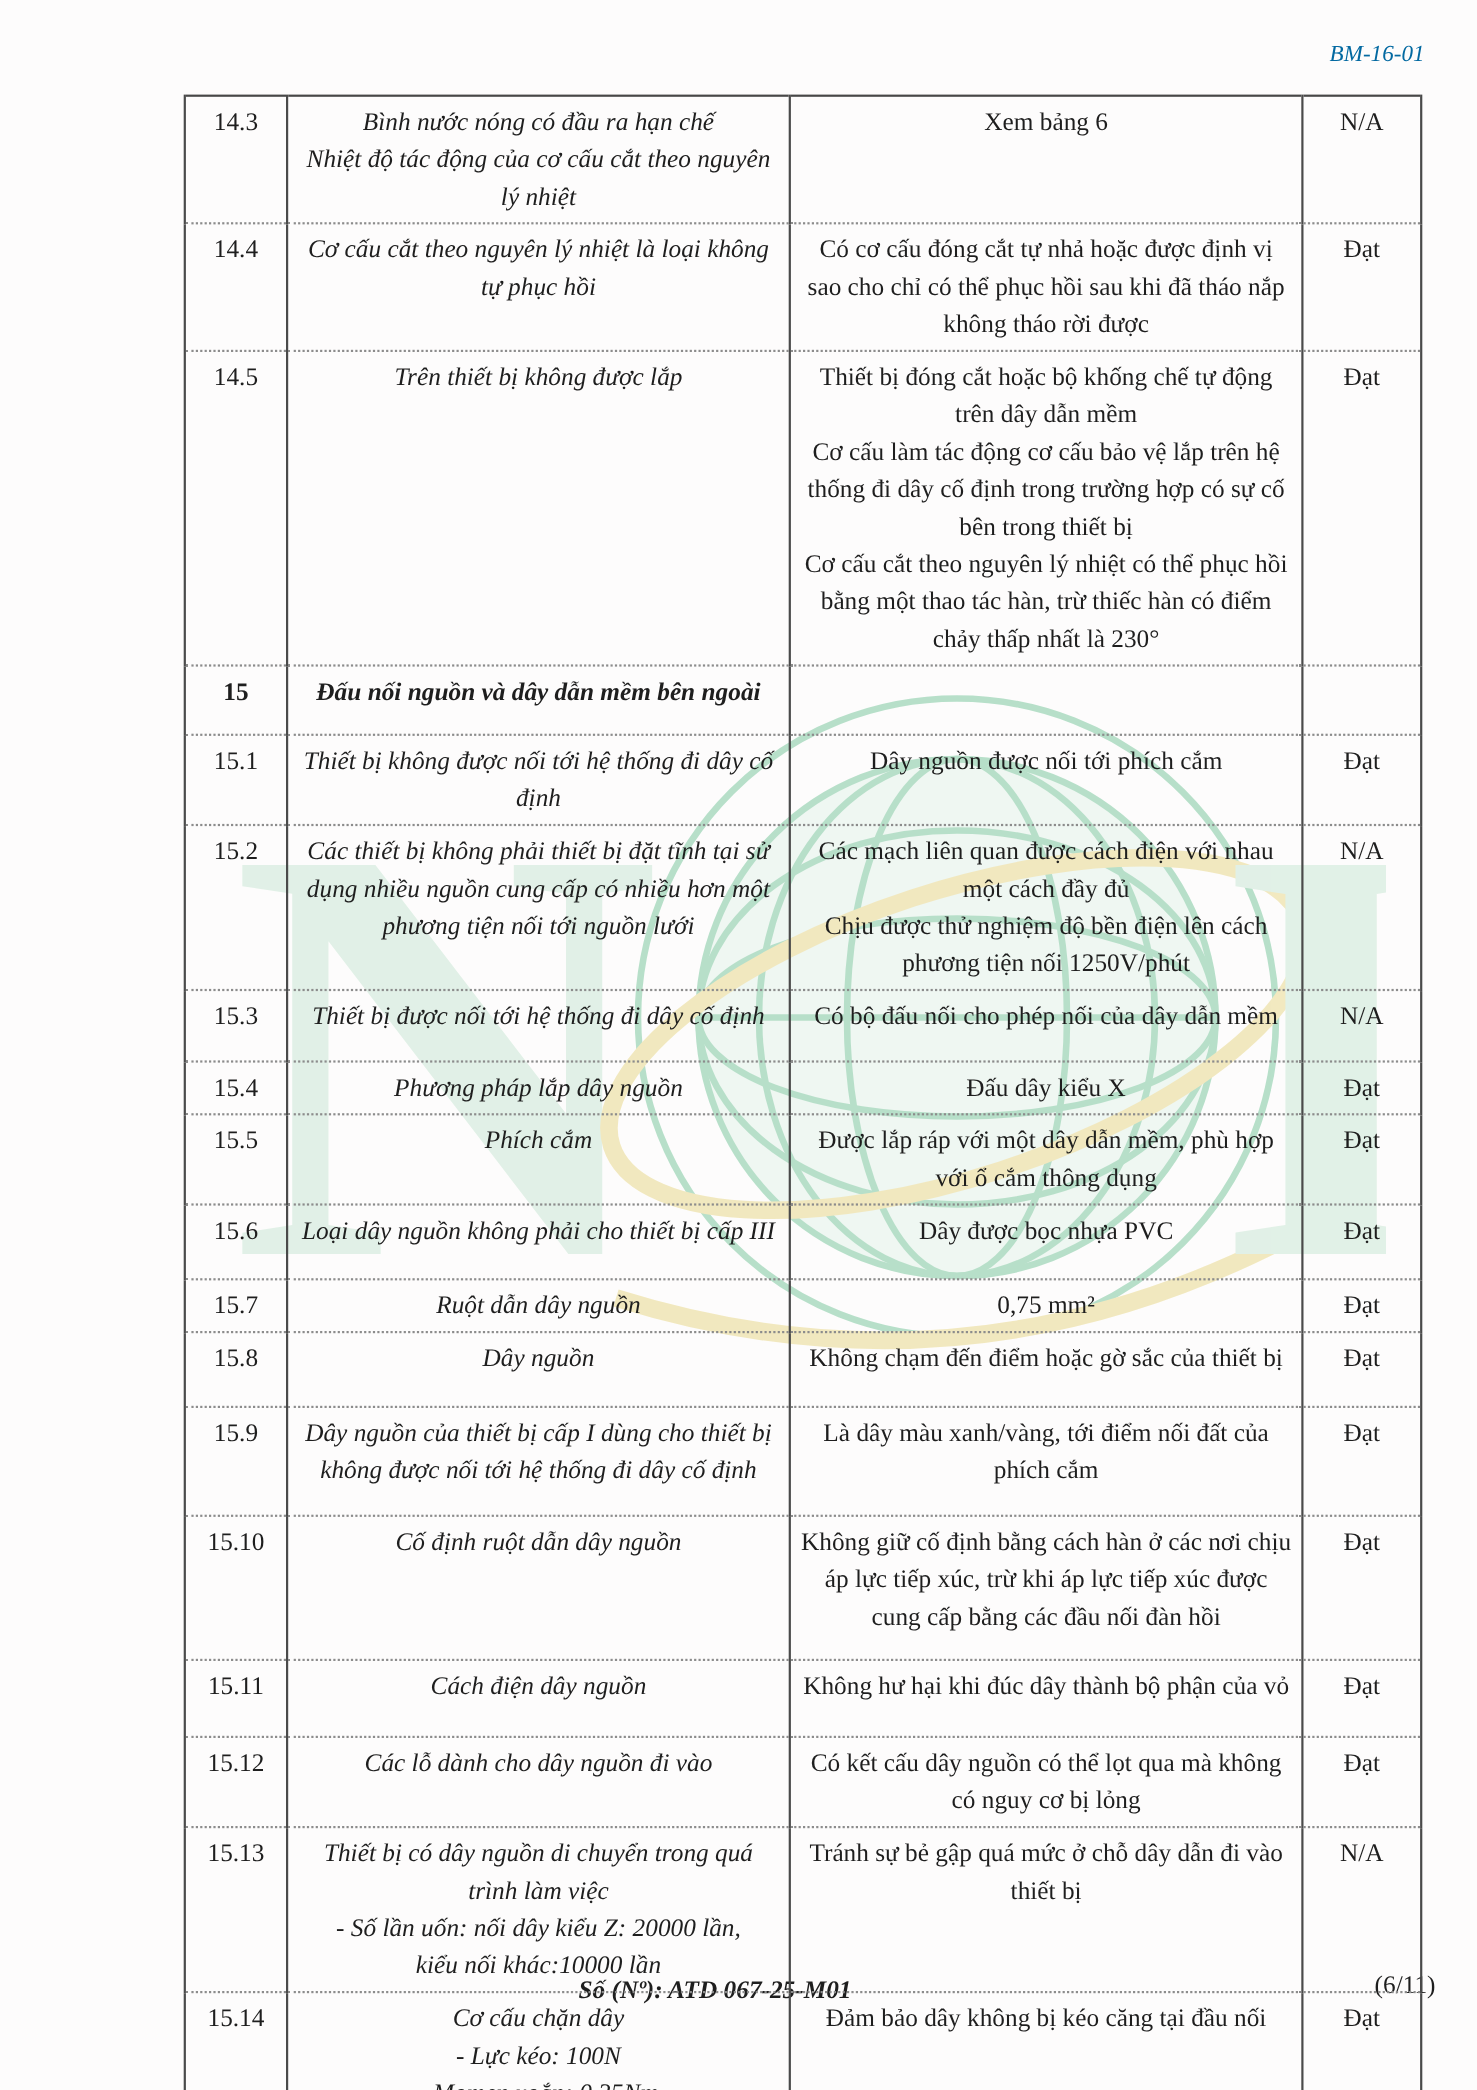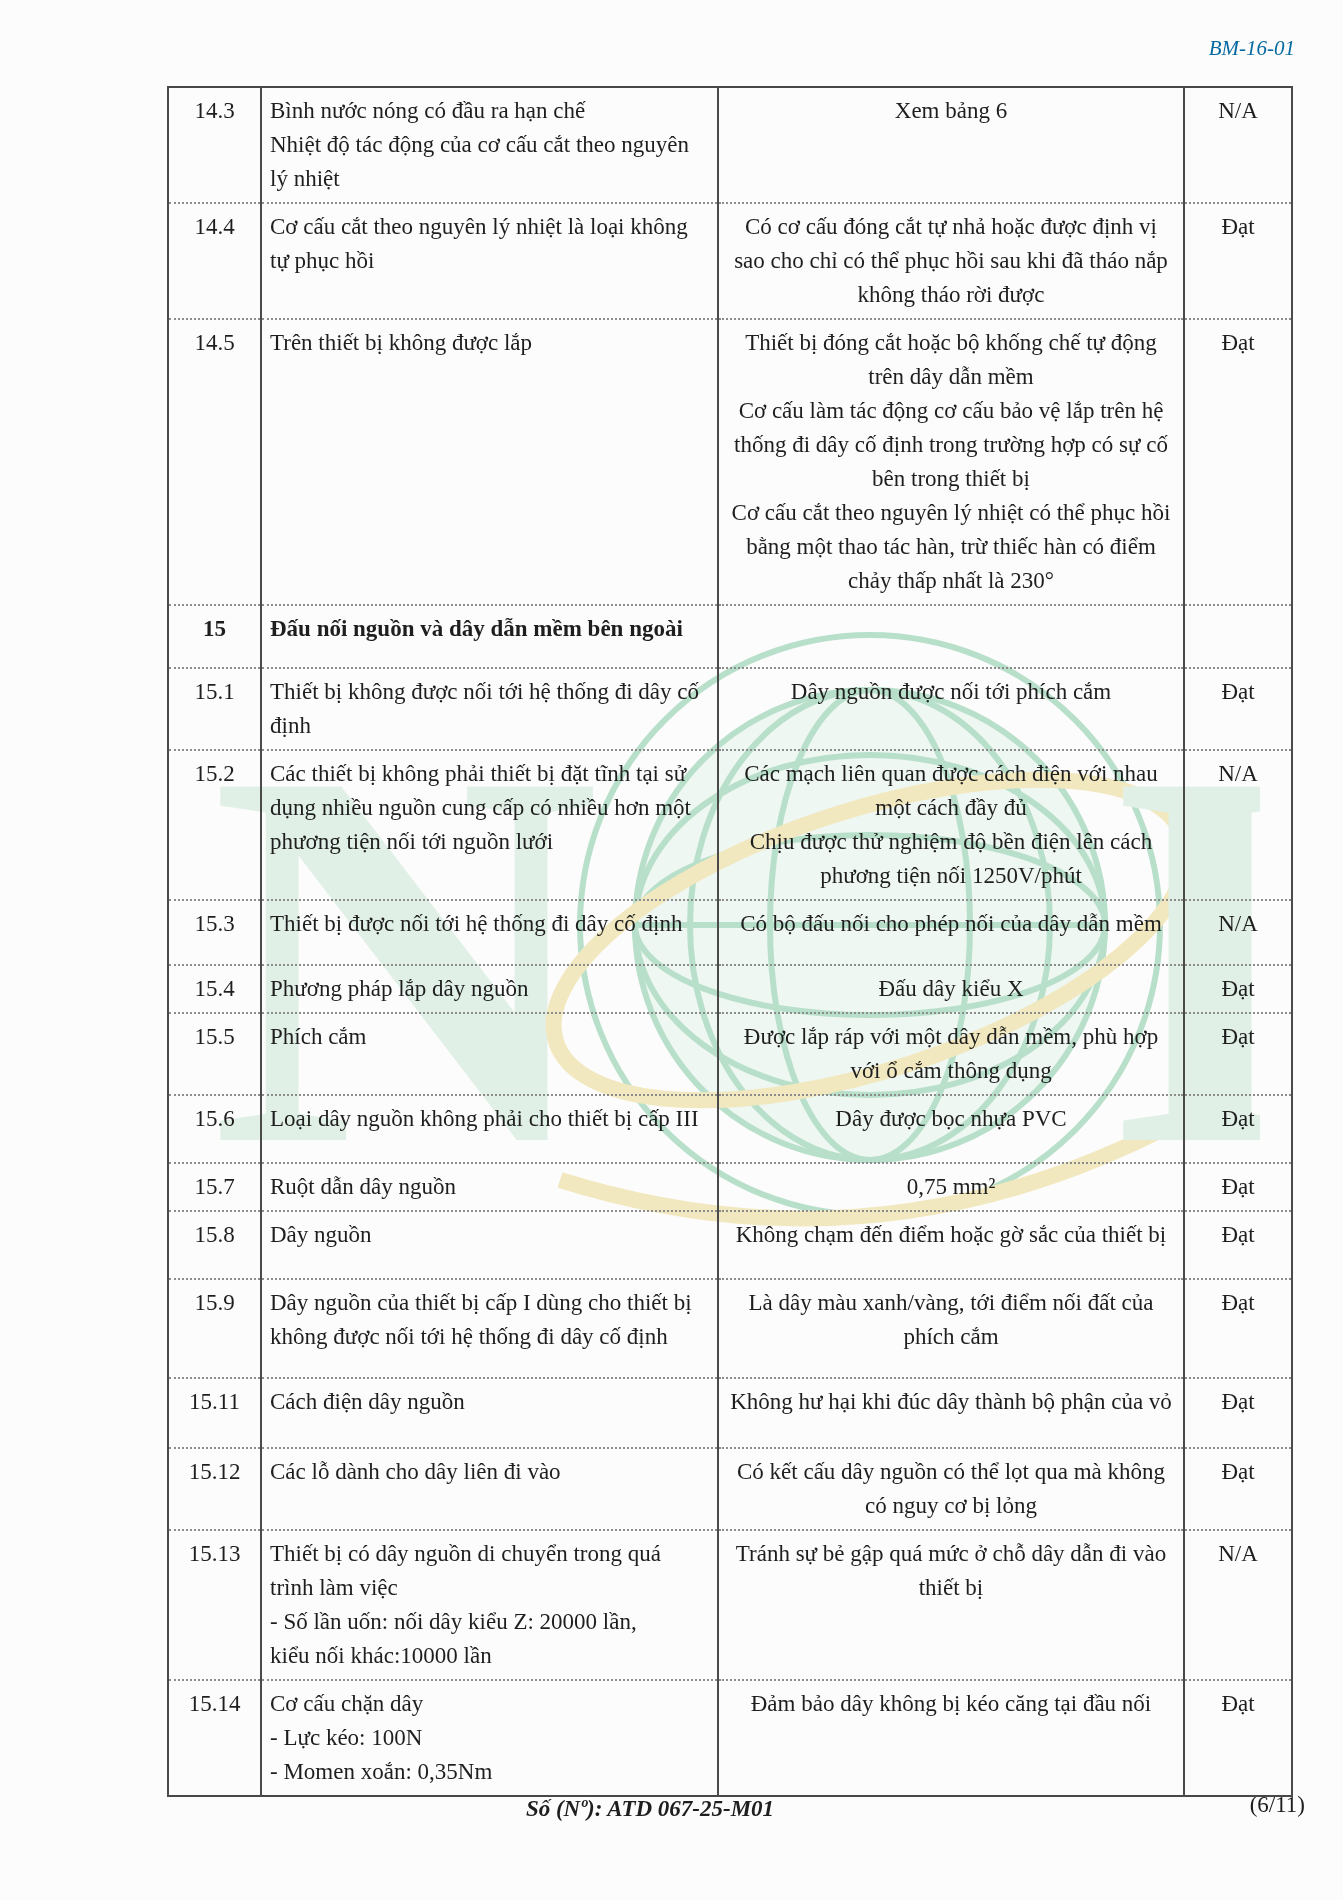--- a/index.html
+++ b/index.html
@@ -31,21 +31,21 @@
     border-left:2px solid #4a4a4a;
     border-right:2px solid #4a4a4a;
     border-top:2px dotted #8c8c8c;
     border-bottom:2px dotted #8c8c8c;
     vertical-align:top;
     padding:6px 8px;
     overflow:hidden;
   }
   table.report-table{border:2px solid #474747;}
   td.no{text-align:center;padding-top:7px;}
-  td.req{text-align:left;padding-left:13px;padding-right:10px;white-space:pre-line;}
+  td.req{text-align:center;padding-left:13px;padding-right:10px;white-space:pre-line;font-style:italic;}
   td.res{text-align:center;padding-left:16px;padding-right:16px;white-space:pre-line;}
   td.status{text-align:center;padding-top:7px;}
   tr.section td{font-weight:bold;}
   
   .footer-org{
     position:absolute;left:167px;top:1792px;width:966px;
     text-align:center;font-weight:bold;font-size:23px;line-height:33px;
   }
   .footer-doc-no{font-style:italic;}
   .page-number{
@@ -167,29 +167,35 @@
       <td class="req">Dây nguồn</td>
       <td class="res">Không chạm đến điểm hoặc gờ sắc của thiết bị</td>
       <td class="status">Đạt</td>
     </tr>
         <tr style="height: 99px;">
       <td class="no">15.9</td>
       <td class="req">Dây nguồn của thiết bị cấp I dùng cho thiết bị không được nối tới hệ thống đi dây cố định</td>
       <td class="res">Là dây màu xanh/vàng, tới điểm nối đất của phích cắm</td>
       <td class="status">Đạt</td>
     </tr>
+        <tr style="height: 131px;">
+      <td class="no">15.10</td>
+      <td class="req">Cố định ruột dẫn dây nguồn</td>
+      <td class="res">Không giữ cố định bằng cách hàn ở các nơi chịu áp lực tiếp xúc, trừ khi áp lực tiếp xúc được cung cấp bằng các đầu nối đàn hồi</td>
+      <td class="status">Đạt</td>
+    </tr>
         <tr style="height: 70px;">
       <td class="no">15.11</td>
       <td class="req">Cách điện dây nguồn</td>
       <td class="res">Không hư hại khi đúc dây thành bộ phận của vỏ</td>
       <td class="status">Đạt</td>
     </tr>
         <tr style="height: 67px;">
       <td class="no">15.12</td>
-      <td class="req">Các lỗ dành cho dây liên đi vào</td>
+      <td class="req">Các lỗ dành cho dây nguồn đi vào</td>
       <td class="res">Có kết cấu dây nguồn có thể lọt qua mà không có nguy cơ bị lỏng</td>
       <td class="status">Đạt</td>
     </tr>
         <tr style="height: 127px;">
       <td class="no">15.13</td>
       <td class="req">Thiết bị có dây nguồn di chuyển trong quá trình làm việc
 - Số lần uốn: nối dây kiểu Z: 20000 lần,
 kiểu nối khác:10000 lần</td>
       <td class="res">Tránh sự bẻ gập quá mức ở chỗ dây dẫn đi vào thiết bị</td>
       <td class="status">N/A</td>

